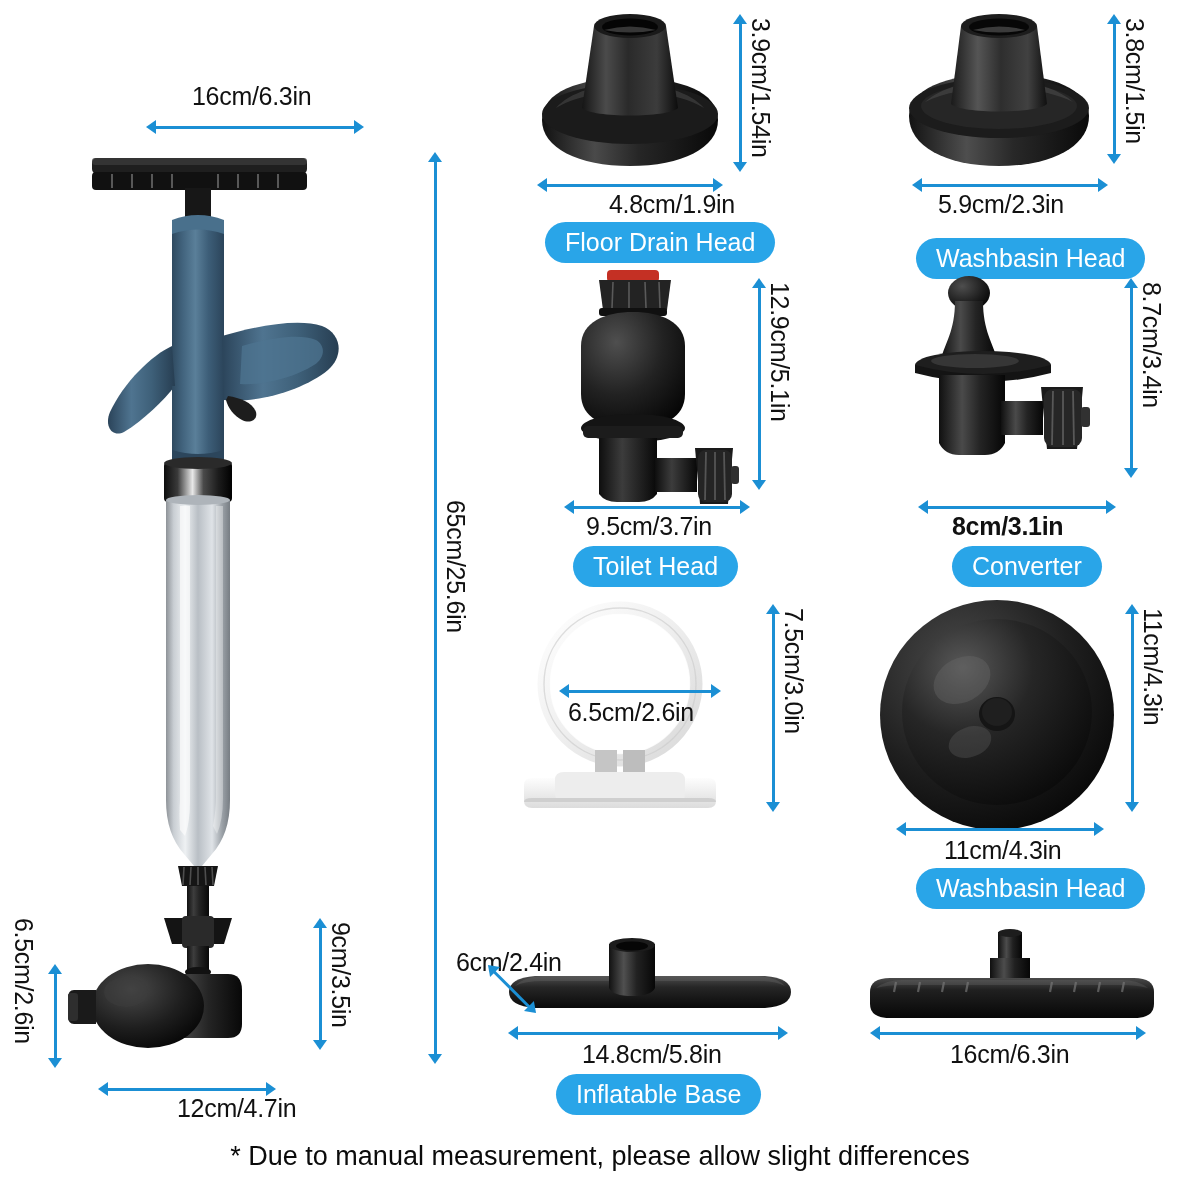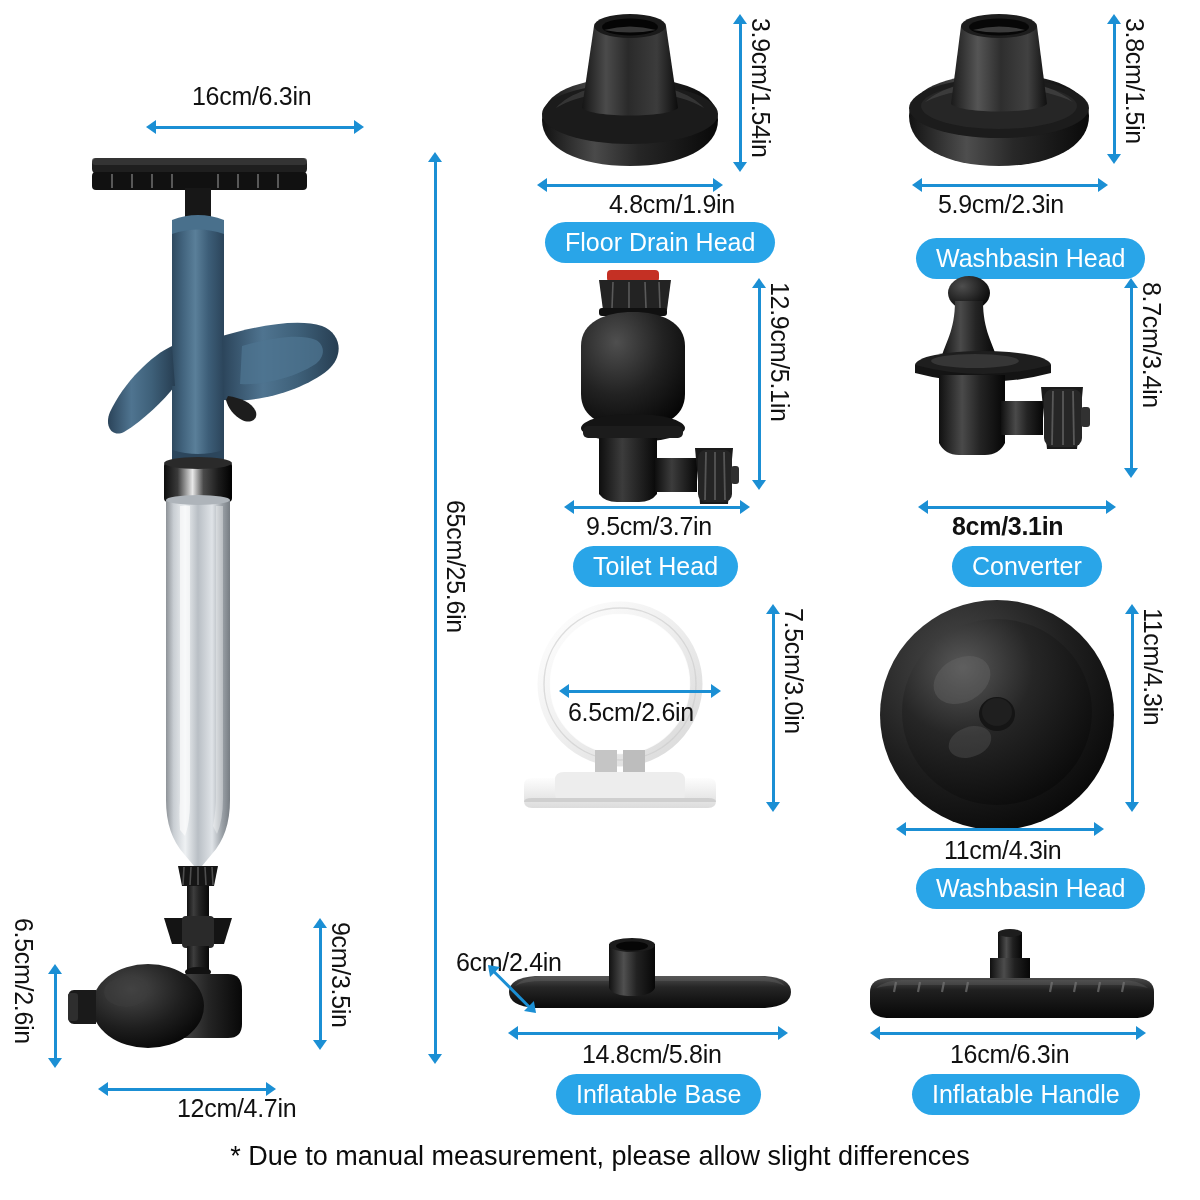--- a/index.html
+++ b/index.html
@@ -583,17 +583,16 @@
       </g>
       <path d="M14,58 q10,-8 26,-8 h220 q16,0 26,8 q-12,-3 -26,-3 h-220 q-14,0 -26,3 z" fill="#6d6d6d" opacity="0.3"></path>
     </svg>
   </div>
   <div class="arrow-h" style="left:870px; top:1026px; width:276px;">
     <span class="tipL"></span>
       <span class="bar"></span>
       <span class="tipR"></span>
   </div>
   <div class="dim" style="left:950px; top:1040px;">16cm/6.3in</div>
-  <div class="pill" style="left:912px; top:1074px;">Inflatable Handle</div>
 
   <div class="footer">* Due to manual measurement, please allow slight differences</div>
 
 </div>
 
 </body></html>

